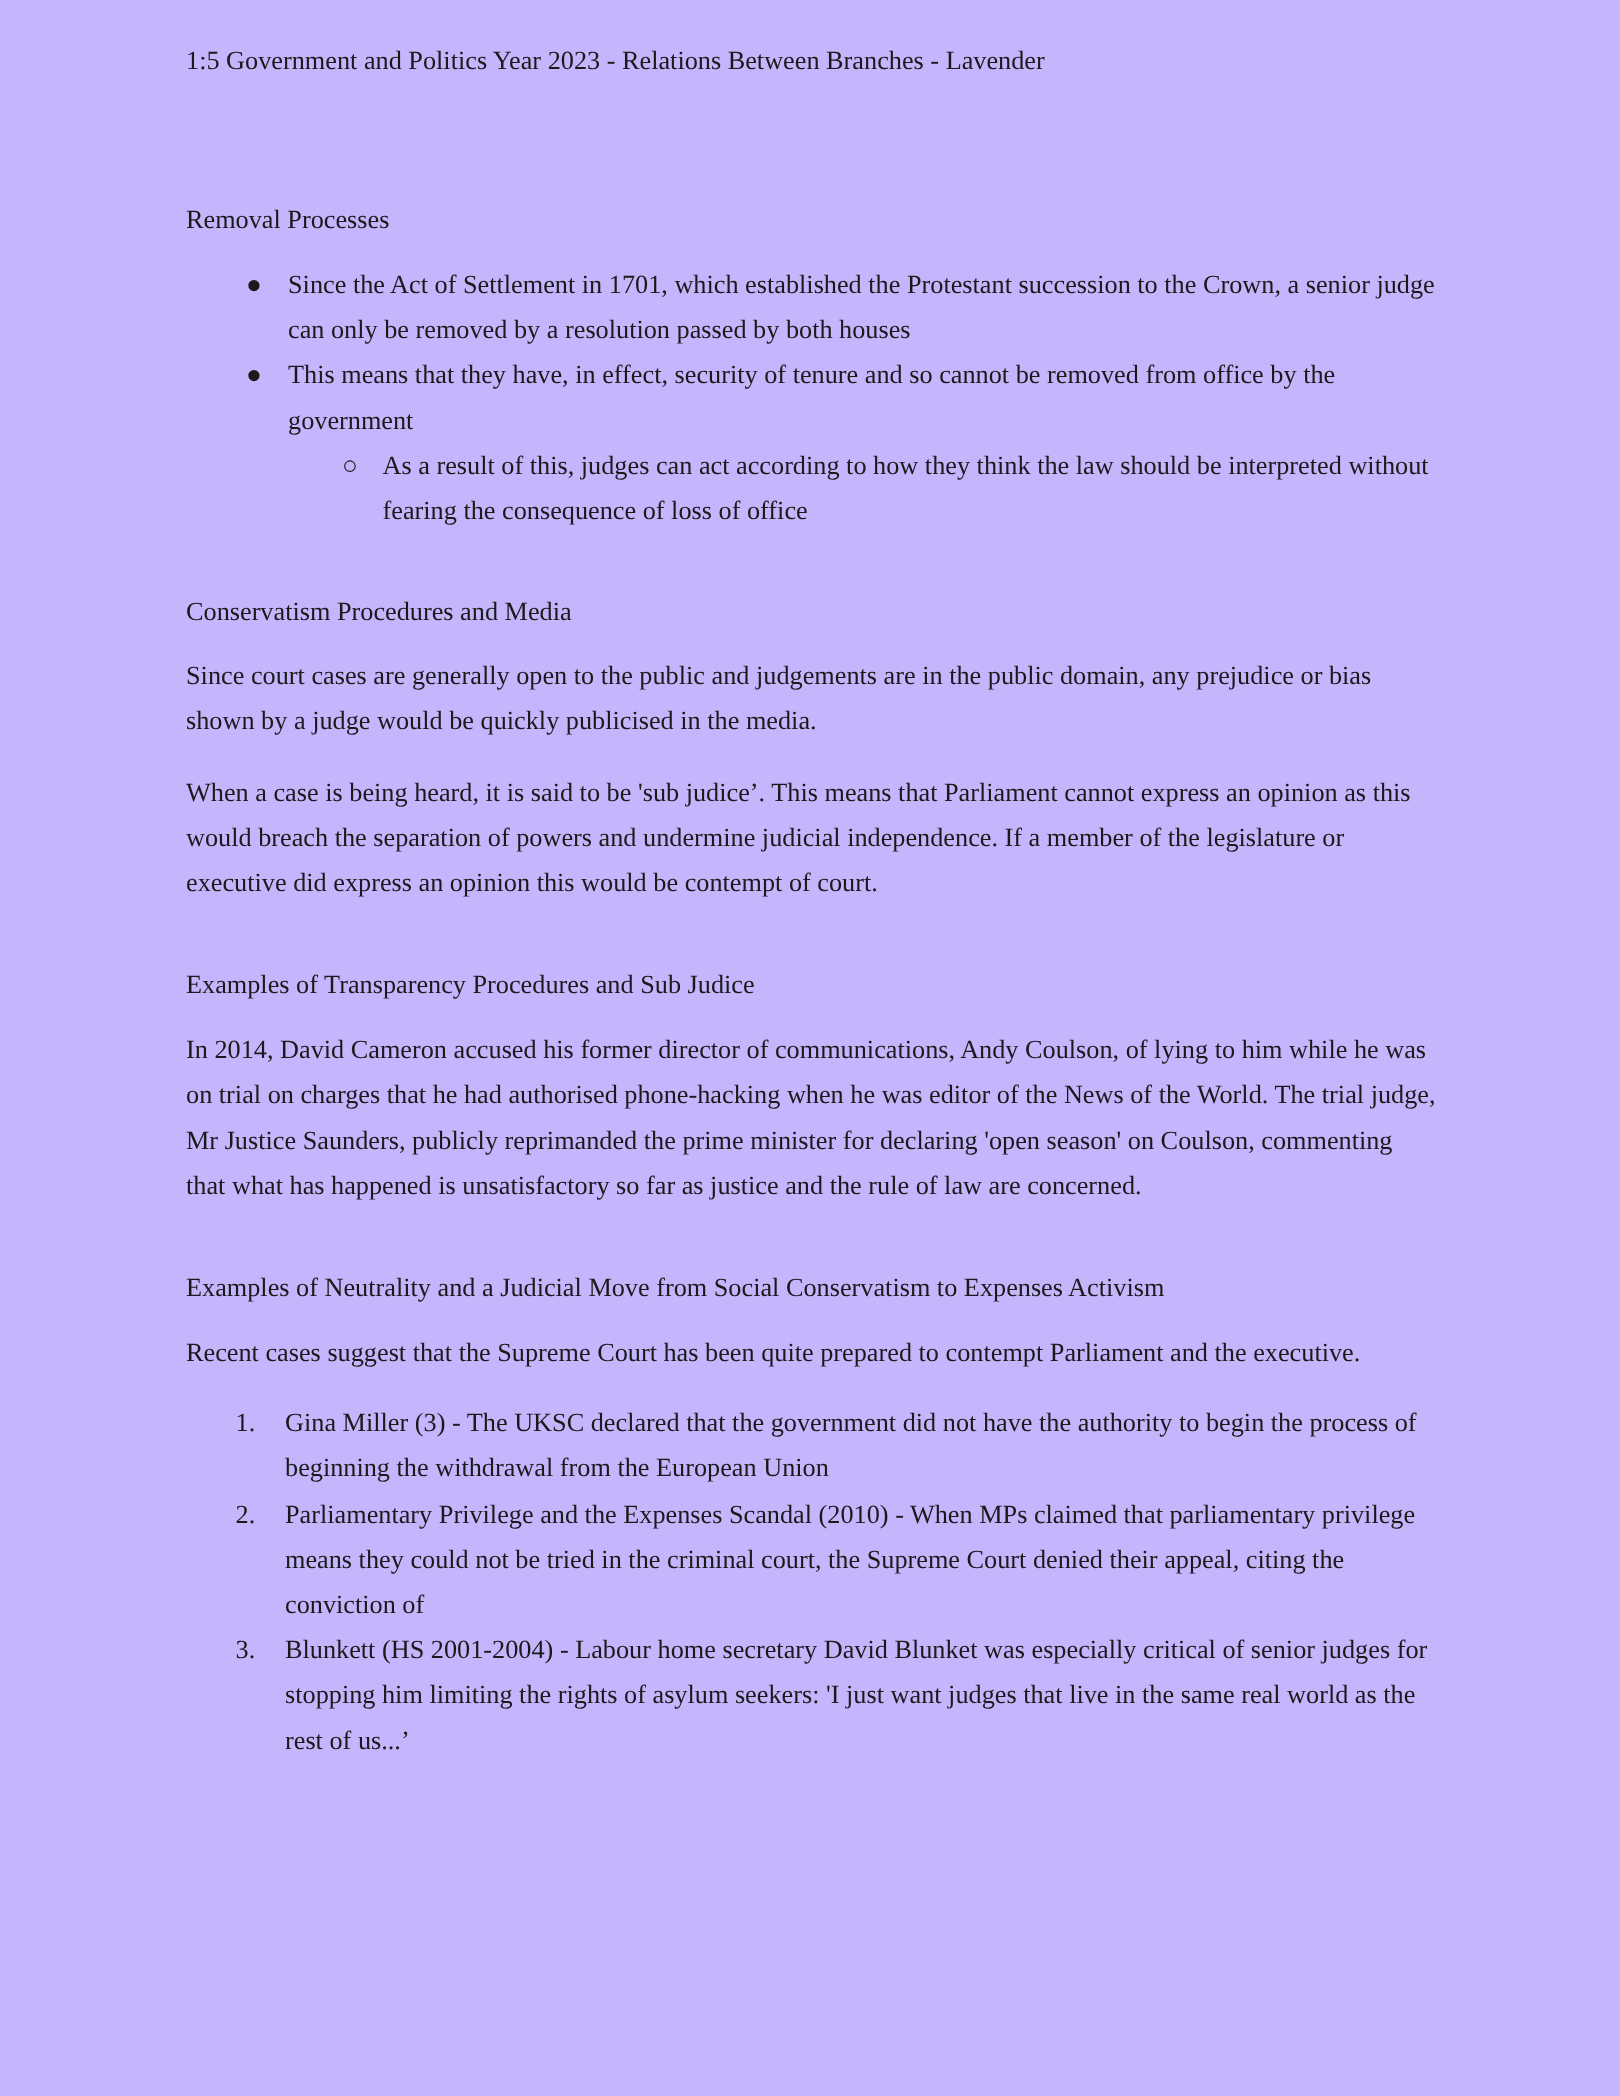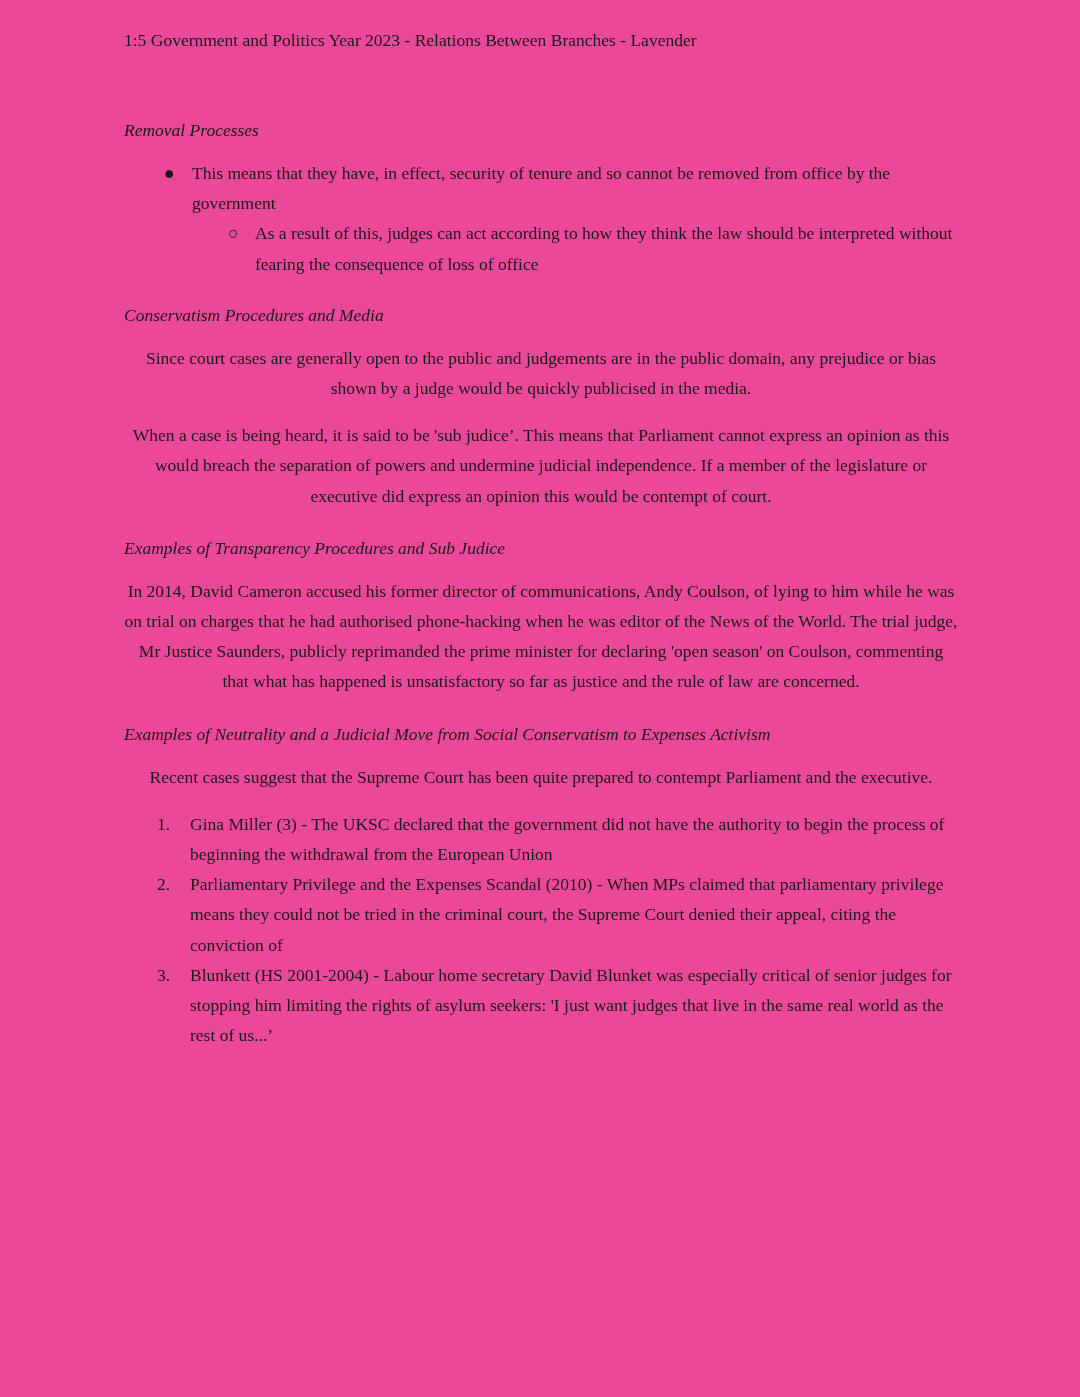--- a/index.html
+++ b/index.html
@@ -8,53 +8,52 @@
     background: #ffffff;
   }
   body {
     font-family: "Liberation Serif", "DejaVu Serif", serif;
     color: #1a1a1a;
   }
   .page {
     position: relative;
     width: 1080px;
     height: 1397px;
-    background: #ec4899;
+    background: #c4b5fd;
     box-sizing: border-box;
     overflow: hidden;
   }
   .doc-header {
     position: absolute;
     left: 124px;
     top: 27px;
     width: 840px;
     font-size: 17.5px;
     line-height: 26px;
     color: #1a1a1a;
     white-space: nowrap;
   }
   .content {
     position: absolute;
     left: 124px;
     top: 116px;
     width: 834px;
   }
   .section-heading {
-    font-style: italic;
     font-size: 17.5px;
     line-height: 28px;
-    margin: 0 0 14px 0;
+    margin: 16px 0 14px 0;
     color: #1a1a1a;
   }
   .para {
     font-size: 17.5px;
     line-height: 30.2px;
     margin: 0 0 17px 0;
     color: #1a1a1a;
-    text-align: center;
+    text-align: left;
   }
   .bullet-list {
     list-style: none;
     margin: 0 0 16px 0;
     padding: 0;
   }
   .bullet-list > li {
     position: relative;
     padding-left: 68px;
     font-size: 17.5px;
@@ -116,20 +115,21 @@
 
   <div class="doc-header">1:5 Government and Politics Year 2023 - Relations Between Branches - Lavender</div>
 
   <div class="content">
 
     <div class="section-heading">Removal Processes</div>
 
     <ul class="bullet-list">
       <li>
         <span class="marker">●</span>
+        <span>Since the Act of Settlement in 1701, which established the Protestant succession to the Crown, a senior judge can only be removed by a resolution passed by both houses</span>
       </li>
       <li>
         <span class="marker">●</span>
         <span>This means that they have, in effect, security of tenure and so cannot be removed from office by the government</span>
         <ul class="sub-list">
           <li>
             <span class="marker">○</span>
             <span>As a result of this, judges can act according to how they think the law should be interpreted without fearing the consequence of loss of office</span>
           </li>
         </ul>

